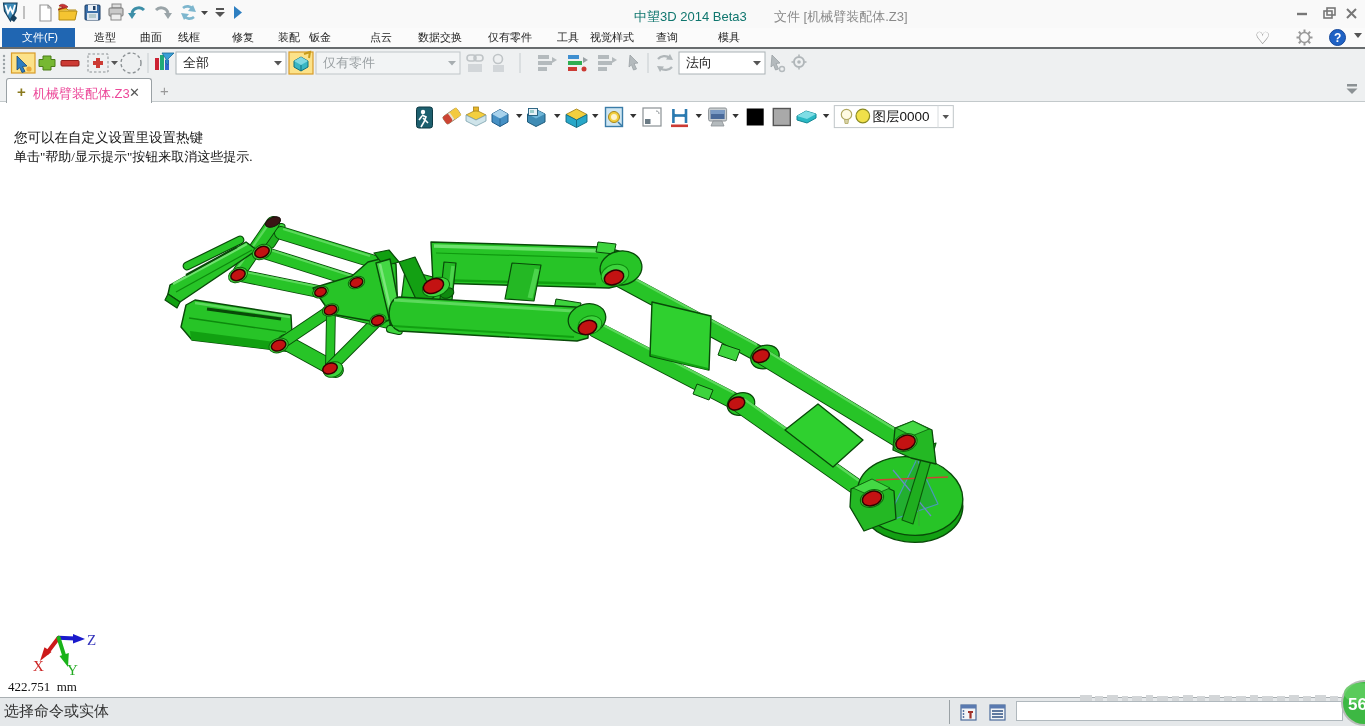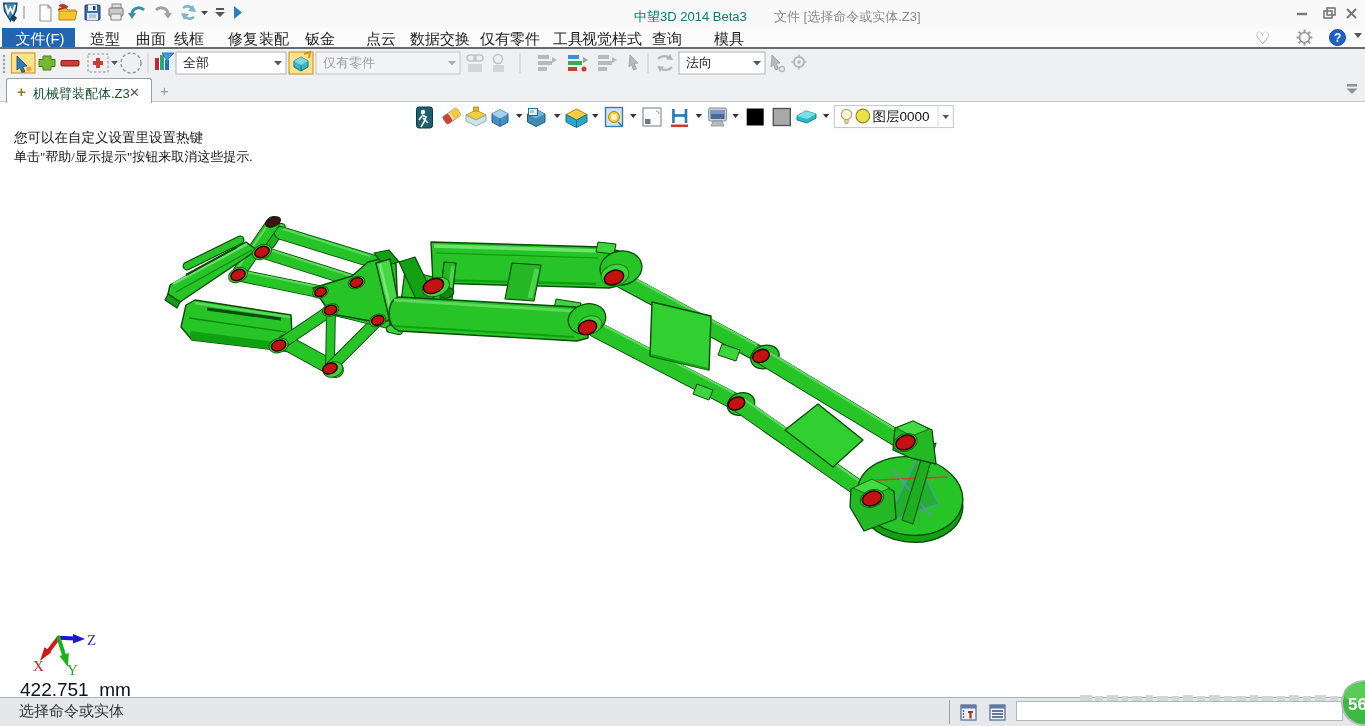--- a/index.html
+++ b/index.html
@@ -1,34 +1,34 @@
 <!DOCTYPE html>
 <html><head><meta charset="utf-8">
 <style>
 *{margin:0;padding:0;box-sizing:border-box}
 body{width:1365px;height:726px;font-family:"Liberation Sans",sans-serif;position:relative;background:#fff;overflow:hidden}
 .abs{position:absolute}
 .titlebar{left:0;top:0;width:1365px;height:28px;background:#f9f9f9}
 .menubar{left:0;top:28px;width:1365px;height:19px;background:#fbfbfb}
-.mitem{position:absolute;top:30px;font-size:15px;color:#222;white-space:nowrap;transform:translateX(-50%)}
+.mitem{position:absolute;top:30px;font-size:11px;color:#222;white-space:nowrap;transform:translateX(-50%)}
 .darkline{left:0;top:47px;width:1365px;height:2px;background:#686c6e}
 .toolbar{left:0;top:49px;width:1365px;height:28px;background:#eef0f1}
 .tabrow{left:0;top:77px;width:1365px;height:25px;background:#eef0f1;border-bottom:1px solid #c3c9cb}
 .statusbar{left:0;top:697px;width:1365px;height:29px;background:#e5e8ea;border-top:1px solid #a9afb2}
 .sep{position:absolute;width:1px;background:#c6cccf}
 </style></head>
 <body>
 <div class="abs titlebar"></div>
 <div class="abs menubar"></div>
 <div class="abs darkline"></div>
 <div class="abs toolbar"></div>
 <div class="abs tabrow"></div>
 
 <div class="abs" style="left:634px;top:8px;font-size:13px;color:#0f766e">中望3D 2014 Beta3</div>
-<div class="abs" style="left:774px;top:8px;font-size:13px;color:#8a8a8a">文件 [选择命令或实体.Z3]</div>
+<div class="abs" style="left:774px;top:8px;font-size:13px;color:#8a8a8a">文件 [机械臂装配体.Z3]</div>
 
 <svg class="abs" style="left:0;top:0" width="380" height="28" viewBox="0 0 380 28">
 
 <g>
 <path d="M3.5 3 L17 3 L16 11 L10.5 21 L4.5 11 Z" fill="#3d8ab8" stroke="#16405e" stroke-width="1.2"></path>
 <path d="M5.5 5 L8 13 L10.3 8 L12.6 13 L15 5" fill="none" stroke="#fff" stroke-width="1.8"></path>
 <path d="M13 14 L17 18 L14 22 L10 19 Z" fill="#16405e"></path>
 </g>
 <line x1="24" y1="6" x2="24" y2="19" stroke="#999" stroke-width="1.2"></line>
 
@@ -78,21 +78,21 @@
 <path d="M57 5 L66 14 M66 5 L57 14" stroke-width="2"></path>
 </g>
   </svg>
 
 <div class="abs" style="left:2px;top:28px;width:73px;height:19px;background:#2066b2"></div>
 <div class="mitem" style="left:40px;color:#fff">文件(F)</div>
 <div class="mitem" style="left:105px">造型</div>
 <div class="mitem" style="left:151px">曲面</div>
 <div class="mitem" style="left:189px">线框</div>
 <div class="mitem" style="left:243px">修复</div>
-<div class="mitem" style="left:274px">装配</div>
+<div class="mitem" style="left:289px">装配</div>
 <div class="mitem" style="left:320px">钣金</div>
 <div class="mitem" style="left:381px">点云</div>
 <div class="mitem" style="left:440px">数据交换</div>
 <div class="mitem" style="left:510px">仅有零件</div>
 <div class="mitem" style="left:568px">工具</div>
 <div class="mitem" style="left:612px">视觉样式</div>
 <div class="mitem" style="left:667px">查询</div>
 <div class="mitem" style="left:729px">模具</div>
 
 <div class="abs" style="left:1255px;top:28px;font-size:17px;color:#888">♡</div>
@@ -206,21 +206,21 @@
 <g stroke="#b0b6b9" stroke-width="1.6">
       <line x1="799" y1="5.5" x2="799" y2="7.5"></line>
       <line x1="799" y1="18.5" x2="799" y2="20.5"></line>
       <line x1="791.5" y1="13" x2="793.5" y2="13"></line>
       <line x1="804.5" y1="13" x2="806.5" y2="13"></line>
     </g>
 </svg>
 
 <div class="abs" style="left:6px;top:78px;width:146px;height:25px;background:#fff;border:1px solid #9aa1a5;border-bottom:none;border-radius:3px 3px 0 0"></div>
 <div class="abs" style="left:17px;top:83px;font-size:15px;color:#8a7a1e;font-weight:bold">+</div>
-<div class="abs" style="left:33px;top:85px;font-size:13px;color:#14532d">机械臂装配体.Z3</div>
+<div class="abs" style="left:33px;top:85px;font-size:13px;color:#ec4899">机械臂装配体.Z3</div>
 <div class="abs" style="left:129px;top:85px;font-size:13px;color:#555">✕</div>
 <div class="abs" style="left:160px;top:82px;font-size:15px;color:#999">+</div>
 
 <svg class="abs" style="left:1344px;top:83px" width="16" height="12" viewBox="0 0 16 12">
 <rect x="3" y="1" width="10" height="2.5" fill="#8b9194"></rect>
 <path d="M2.5 5.5 L13.5 5.5 L8 11 Z" fill="#8b9194"></path>
   </svg>
 
 <svg class="abs" style="left:405px;top:103px" width="555" height="28" viewBox="0 0 555 28">
 
@@ -451,24 +451,24 @@
 <path d="M48 11.9 L60 16.9 L48 21.4 Z" fill="#1a1acc"></path>
 <line x1="33.6" y1="15.8" x2="22" y2="31" stroke="#cc1a1a" stroke-width="4"></line>
 <path d="M26.5 30 L15 39 L19.5 25.3 Z" fill="#cc1a1a"></path>
 <line x1="33.6" y1="15.8" x2="39" y2="33" stroke="#1ab31a" stroke-width="4"></line>
 <path d="M43.8 31 L43 45 L34.5 34 Z" fill="#1ab31a"></path>
 </g>
 <text x="62" y="23" font-family="'Liberation Serif',serif" font-size="15" fill="#3333bb">Z</text>
 <text x="8" y="49" font-family="'Liberation Serif',serif" font-size="15" fill="#cc2222">X</text>
 <text x="42" y="53" font-family="'Liberation Serif',serif" font-size="15" fill="#22aa22">Y</text>
 </svg>
-<div class="abs" style="left:20px;top:679px;font-family:Liberation Sans, sans-serif;font-size:19px;color:#111;white-space:pre">422.751  mm</div>
+<div class="abs" style="left:8px;top:679px;font-family:Liberation Serif, serif;font-size:13px;color:#111;white-space:pre">422.751  mm</div>
 
 <div class="abs statusbar"></div>
-<div class="abs" style="left:19px;top:702px;font-size:15px;color:#333;font-family:'Liberation Serif',serif">选择命令或实体</div>
+<div class="abs" style="left:4px;top:702px;font-size:15px;color:#333;font-family:'Liberation Serif',serif">选择命令或实体</div>
 <div class="abs sep" style="left:949px;top:700px;height:24px;background:#9aa1a5"></div>
 <svg class="abs" style="left:955px;top:701px" width="60" height="24" viewBox="0 0 60 24">
 <rect x="6" y="4" width="15" height="15" fill="#f2f4f6" stroke="#4a6a9a" stroke-width="1.2"></rect>
 <rect x="6" y="4" width="15" height="3.5" fill="#5a7ab0"></rect>
 <g fill="#4a6a9a">
       <circle cx="8.5" cy="10" r="0.9"></circle>
       <circle cx="8.5" cy="13" r="0.9"></circle>
       <circle cx="8.5" cy="16" r="0.9"></circle>
     </g>
 <path d="M13 10 L18 10 L18 12 L16.6 12 L16.6 17.5 L14.4 17.5 L14.4 12 L13 12 Z" fill="#a03028"></path>

